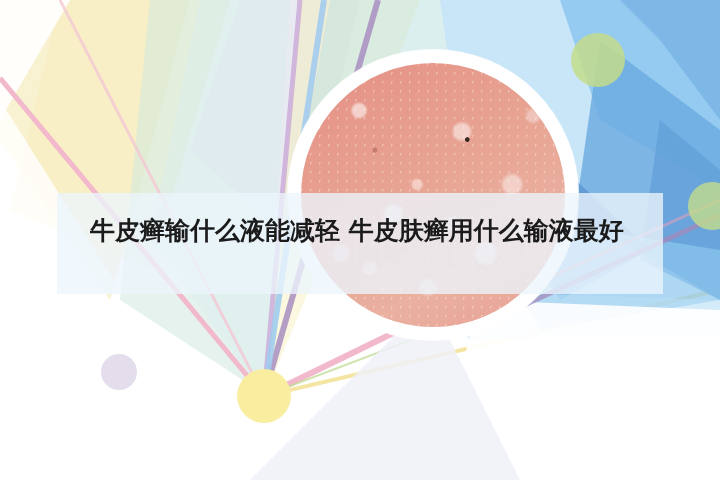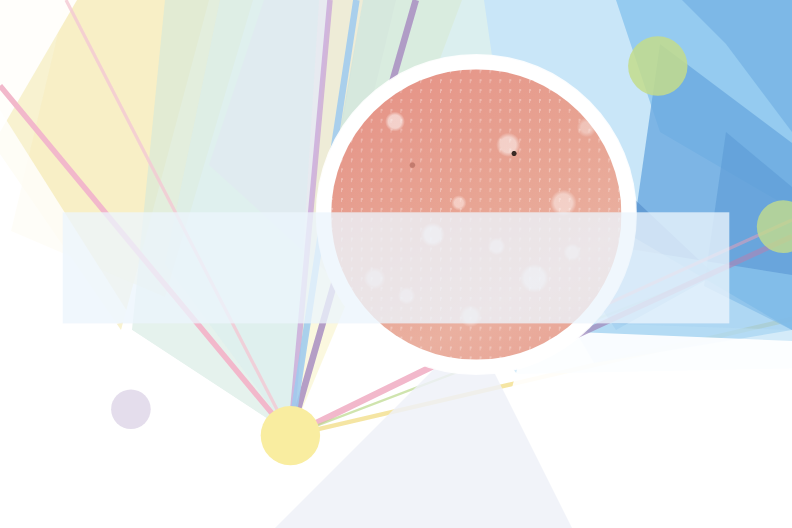--- a/index.html
+++ b/index.html
@@ -152,14 +152,15 @@
     <circle cx="264" cy="396" r="27" fill="#f9eda0"></circle>
   </svg>
 
   <div id="photo-circle">
     <div id="photo-inner">
       <div id="photo-speckles"></div>
     </div>
   </div>
 
   <div id="caption-band"></div>
+  <div id="caption-text">牛皮癣输什么液能减轻 牛皮肤癣用什么输液最好</div>
 
 </div>
 
 </body></html>

